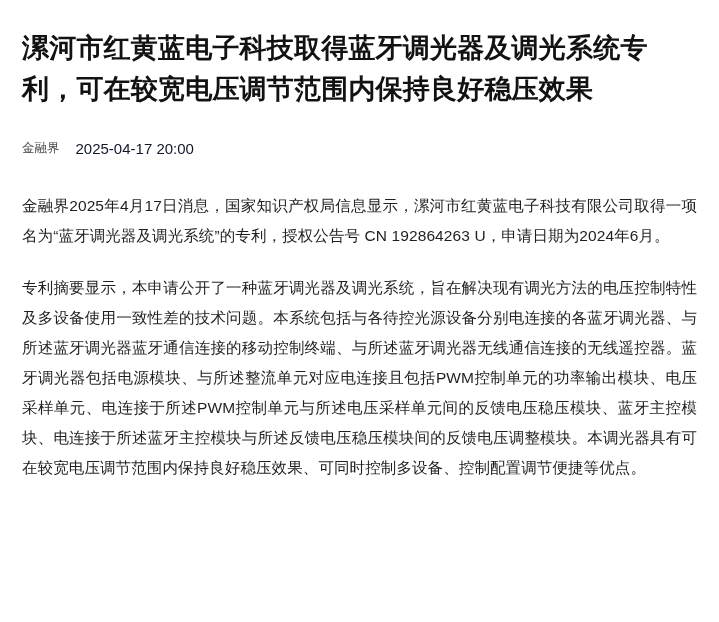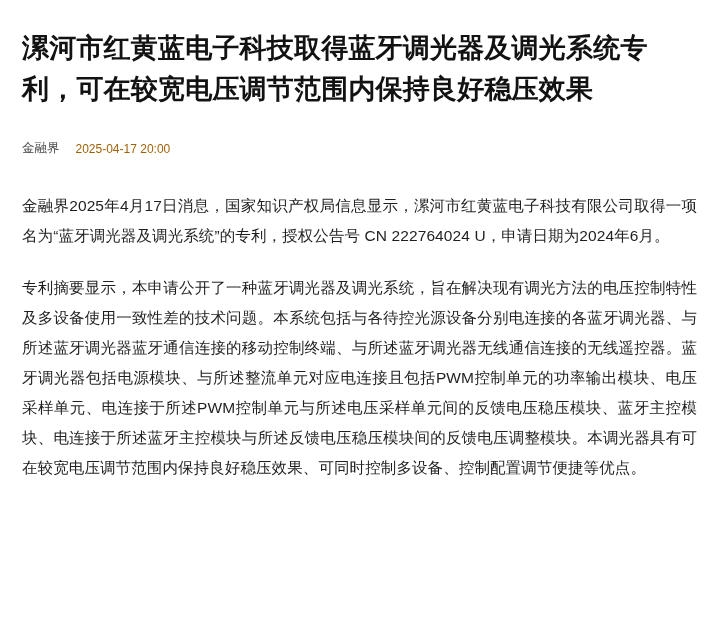--- a/index.html
+++ b/index.html
@@ -35,22 +35,22 @@
     align-items: center;
     margin: 0 0 34px 0;
     text-align: center;
   }
   .meta-source {
     font-size: 12.5px;
     color: #4a4a4a;
     font-weight: normal;
   }
   .meta-time {
-    font-size: 12px;
-    color: #a16207;
+    font-size: 15px;
+    color: #0f172a;
     margin-left: 16px;
   }
   .body-para {
     font-size: 15.5px;
     line-height: 30px;
     color: #1f1f1f;
     margin: 0 0 22px 0;
     text-align: justify;
     letter-spacing: 0.1px;
   }
@@ -63,17 +63,17 @@
 
 <div class="page">
 
   <h1 class="article-title">漯河市红黄蓝电子科技取得蓝牙调光器及调光系统专利，可在较宽电压调节范围内保持良好稳压效果</h1>
 
   <div class="meta-row">
     <span class="meta-source">金融界</span>
     <span class="meta-time">2025-04-17 20:00</span>
   </div>
 
-  <p class="body-para">金融界2025年4月17日消息，国家知识产权局信息显示，漯河市红黄蓝电子科技有限公司取得一项名为“蓝牙调光器及调光系统”的专利，授权公告号 CN 222764024 U，申请日期为2024年6月。</p>
+  <p class="body-para">金融界2025年4月17日消息，国家知识产权局信息显示，漯河市红黄蓝电子科技有限公司取得一项名为“蓝牙调光器及调光系统”的专利，授权公告号 CN 192864263 U，申请日期为2024年6月。</p>
 
   <p class="body-para last">专利摘要显示，本申请公开了一种蓝牙调光器及调光系统，旨在解决现有调光方法的电压控制特性及多设备使用一致性差的技术问题。本系统包括与各待控光源设备分别电连接的各蓝牙调光器、与所述蓝牙调光器蓝牙通信连接的移动控制终端、与所述蓝牙调光器无线通信连接的无线遥控器。蓝牙调光器包括电源模块、与所述整流单元对应电连接且包括PWM控制单元的功率输出模块、电压采样单元、电连接于所述PWM控制单元与所述电压采样单元间的反馈电压稳压模块、蓝牙主控模块、电连接于所述蓝牙主控模块与所述反馈电压稳压模块间的反馈电压调整模块。本调光器具有可在较宽电压调节范围内保持良好稳压效果、可同时控制多设备、控制配置调节便捷等优点。</p>
 
 </div>
 
 </body></html>

